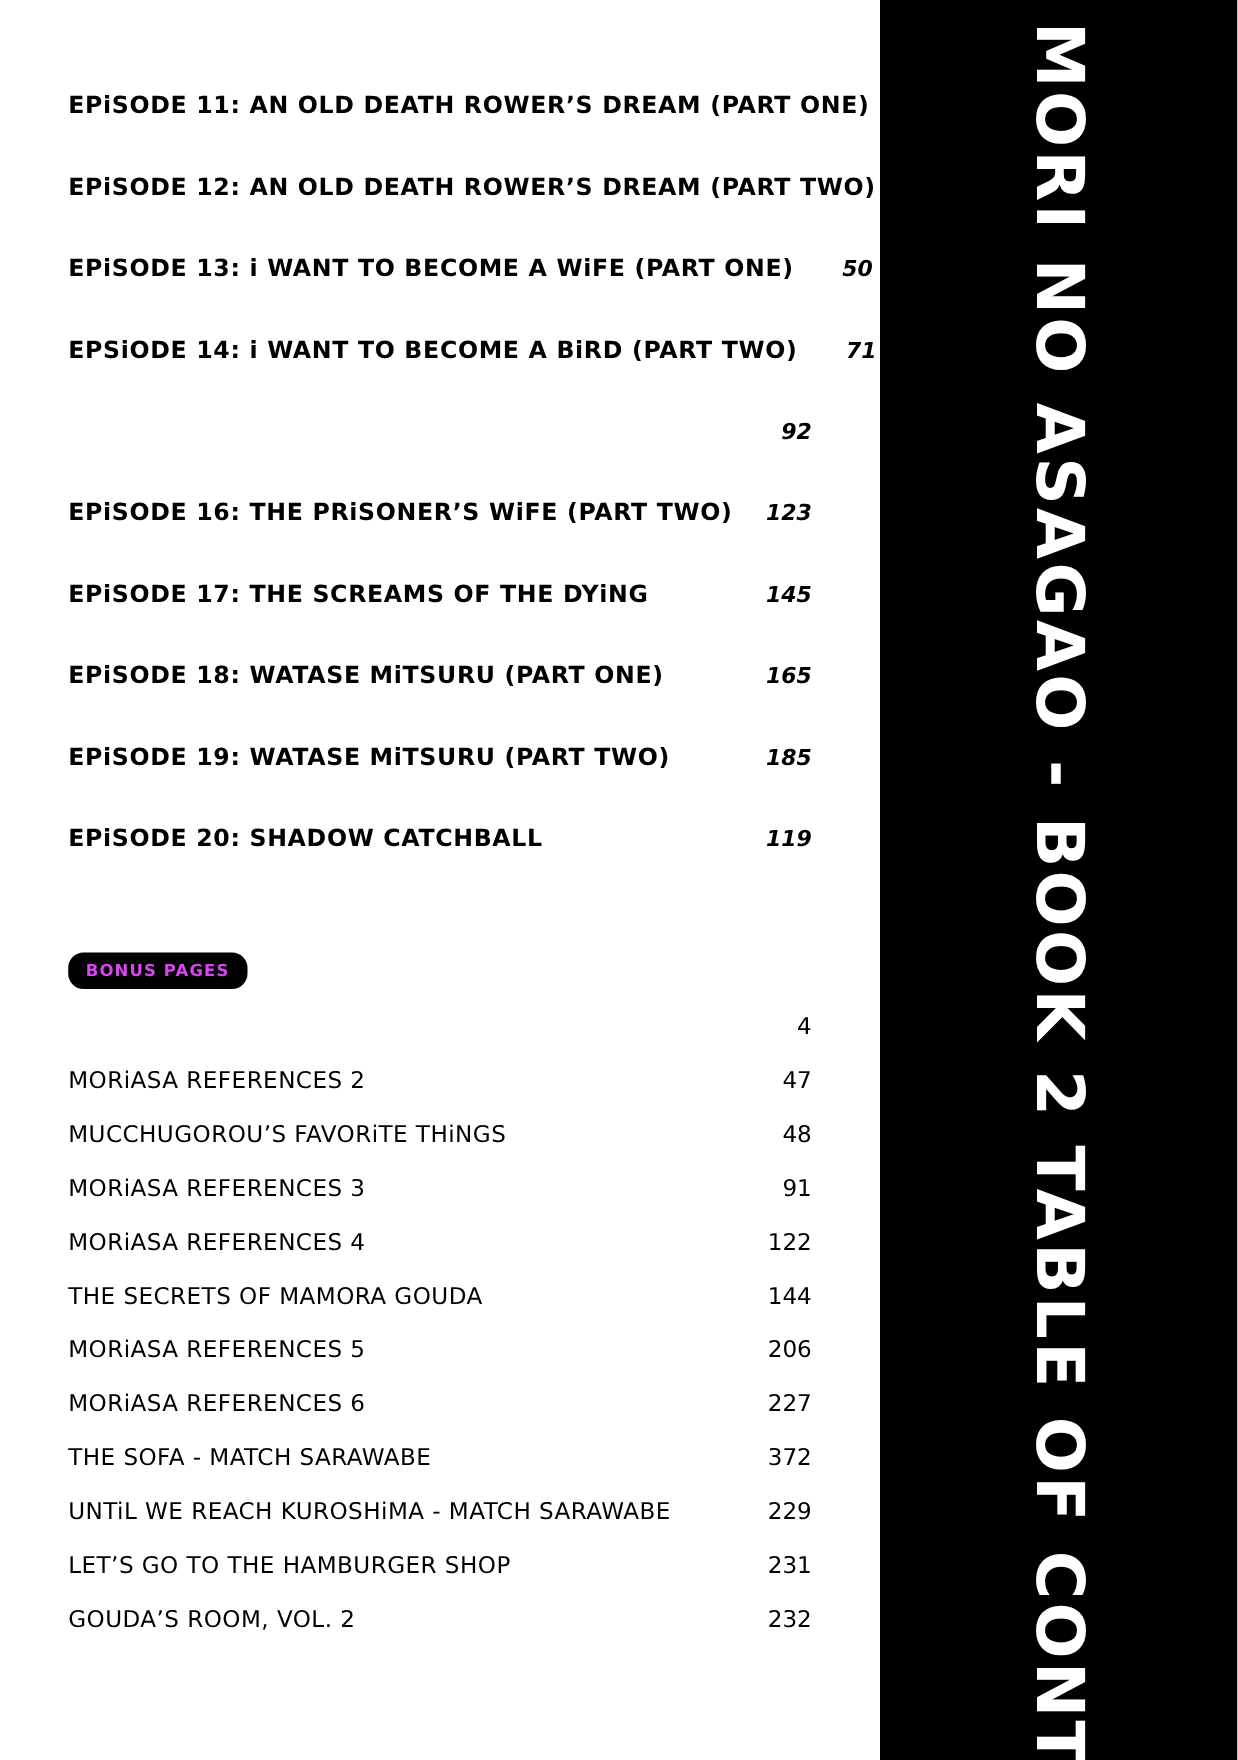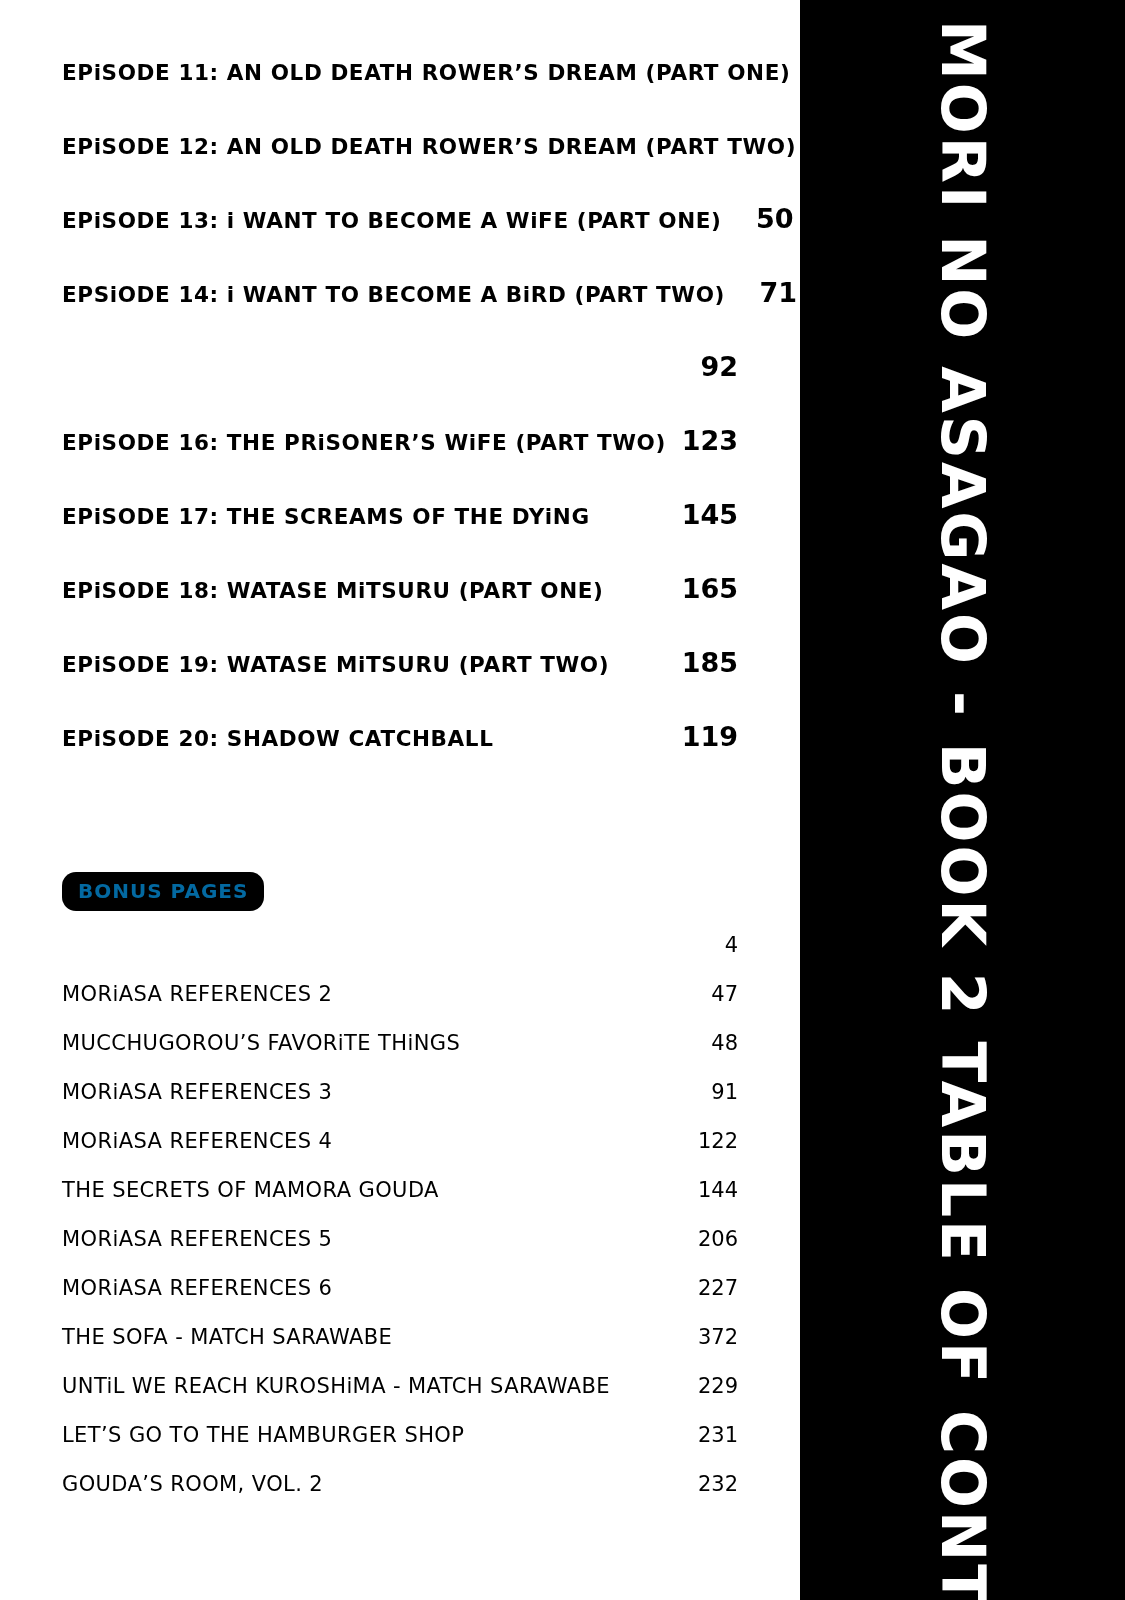--- a/index.html
+++ b/index.html
@@ -48,21 +48,21 @@
     text-align: center;
   }
 
   
   #contents {
     position: absolute;
     top: 0;
     left: 0;
     width: 800px;
     height: 1600px;
-    padding: 55px 0 0 0;
+    padding: 84px 0 0 0;
   }
 
   .episode-list {
     margin: 0;
     padding: 0;
     list-style: none;
   }
   .episode-row {
     display: flex;
     align-items: baseline;
@@ -78,41 +78,41 @@
     color: #000000;
     white-space: nowrap;
   }
   .episode-spacer { flex: 1 1 auto; }
   .episode-page {
     flex: 0 0 auto;
     width: 72px;
     text-align: right;
     font-family: "DejaVu Sans", sans-serif;
     font-weight: bold;
-    font-size: 27px;
-    color: #000000;
+    font-size: 20px;
+    color: #000000;
+    font-style: italic;
   }
 
   
   #bonus-section {
     margin-top: 42px;
     padding: 0 62px;
   }
   #bonus-badge {
     display: inline-block;
     background: #000000;
-    color: #0369a1;
-    font-family: "DejaVu Sans", sans-serif;
-    font-weight: bold;
-    font-size: 20px;
+    color: #d946ef;
+    font-family: "DejaVu Sans", sans-serif;
+    font-weight: bold;
+    font-size: 15px;
     letter-spacing: 1px;
     padding: 7px 16px 8px 16px;
     border-radius: 14px;
     margin-bottom: 22px;
-    margin-top: 35px;
   }
   .bonus-list {
     margin: 0;
     padding: 0;
     list-style: none;
   }
   .bonus-row {
     display: flex;
     align-items: baseline;
     height: 49px;

